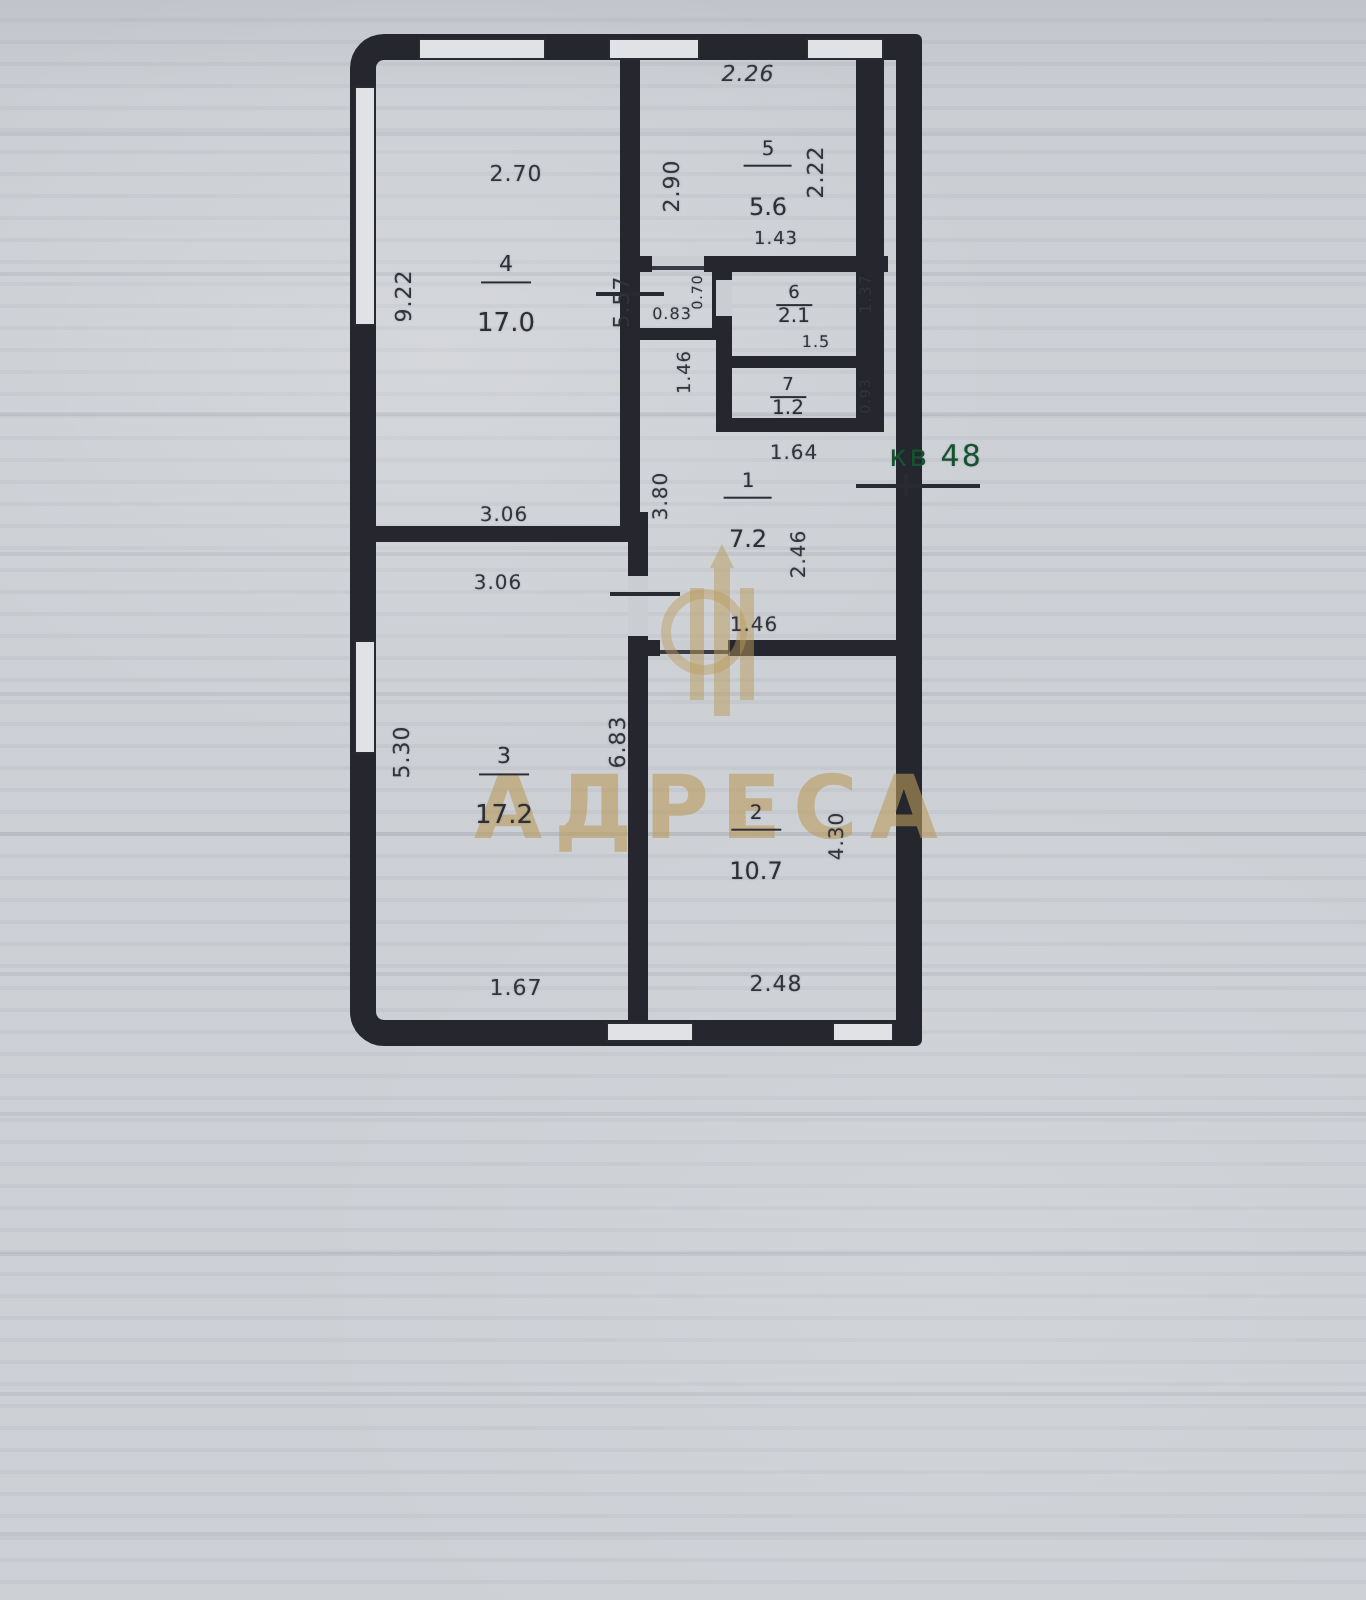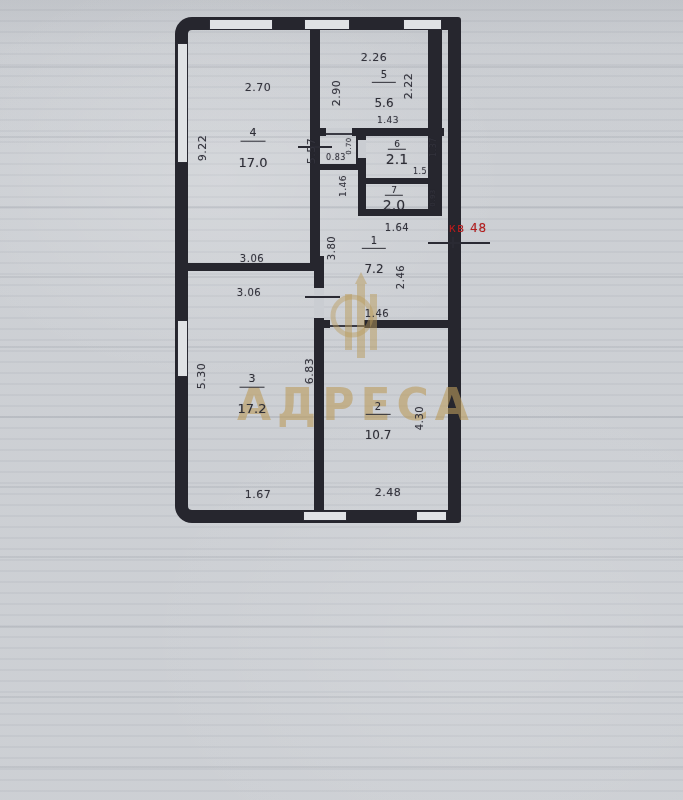--- a/index.html
+++ b/index.html
@@ -41,22 +41,22 @@
   .f11{font-size:11px;} .f10{font-size:10px;} .f9{font-size:9px;} .f8{font-size:8px;} .f7{font-size:7px;}
   .room{
     position:absolute;z-index:6;transform:translate(-50%,-50%);
     text-align:center;color:#2e2e36;line-height:1.15;
     text-shadow:0 0 1px rgba(40,40,55,0.30);
   }
   .room .num{display:inline-block;padding:0 9px 1px;border-bottom:1.5px solid #2e2e36;}
   .room .area{margin-top:14px;}
   .r-lg .num{font-size:11px;} .r-lg .area{font-size:13px;}
   .r-md .num{font-size:10px;} .r-md .area{font-size:12px;}
-  .r-sm .num{font-size:9px;padding:0 6px 0;} .r-sm .area{font-size:14px;margin-top:0;}
-  .kv{position:absolute;z-index:6;color:#b91c1c;font-size:12px;letter-spacing:1px;transform:translate(-50%,-50%);text-shadow:0 0 1px rgba(40,40,55,0.3);}
+  .r-sm .num{font-size:9px;padding:0 6px 0;} .r-sm .area{font-size:10px;margin-top:0;}
+  .kv{position:absolute;z-index:6;color:#14532d;font-size:15px;letter-spacing:1px;transform:translate(-50%,-50%);text-shadow:0 0 1px rgba(40,40,55,0.3);}
   
   .wm{position:absolute;z-index:5;pointer-events:none;}
   .wm-text{
     left:237px;top:379px;width:232px;
     color:rgba(186,155,92,0.60);
     font-size:44px;font-weight:bold;letter-spacing:6px;
     white-space:nowrap;
   }
 </style>
 </head>
@@ -116,53 +116,53 @@
 <div class="room r-md" style="left:384px;top:87px;">
   <span class="num">5</span>
   <div class="area">5.6</div>
 </div>
 <div class="room r-sm" style="left:397px;top:150px;">
   <span class="num">6</span>
   <div class="area">2.1</div>
 </div>
 <div class="room r-sm" style="left:394px;top:196px;">
   <span class="num">7</span>
-  <div class="area">2.0</div>
+  <div class="area">1.2</div>
 </div>
 <div class="room r-md" style="left:374px;top:253px;">
   <span class="num">1</span>
   <div class="area">7.2</div>
 </div>
 <div class="room r-md" style="left:378px;top:419px;">
   <span class="num">2</span>
   <div class="area">10.7</div>
 </div>
 <div class="room r-lg" style="left:252px;top:392px;">
   <span class="num">3</span>
   <div class="area">17.2</div>
 </div>
 
 <span class="dim f11" style="left:258px;top:87px;">2.70</span>
 <span class="dim v f11" style="left:202px;top:148px;">9.22</span>
-<span class="dim f11" style="left:374px;top:57px;">2.26</span>
+<span class="dim f11" style="left:374px;top:37px;font-style:italic;">2.26</span>
 <span class="dim v f11" style="left:336px;top:93px;">2.90</span>
 <span class="dim v f11" style="left:408px;top:86px;">2.22</span>
 <span class="dim v f11" style="left:311px;top:151px;">5.57</span>
 <span class="dim f9" style="left:388px;top:120px;">1.43</span>
 <span class="dim v f7" style="left:349px;top:146px;">0.70</span>
 <span class="dim f8" style="left:336px;top:157px;">0.83</span>
 <span class="dim v f9" style="left:343px;top:186px;">1.46</span>
 <span class="dim v f8" style="left:433px;top:147px;">1.37</span>
 <span class="dim v f7" style="left:433px;top:198px;">0.93</span>
 <span class="dim f10" style="left:397px;top:227px;">1.64</span>
 <span class="dim v f10" style="left:331px;top:248px;">3.80</span>
 <span class="dim v f10" style="left:400px;top:277px;">2.46</span>
 <span class="dim f10" style="left:377px;top:313px;">1.46</span>
 <span class="dim f10" style="left:252px;top:258px;">3.06</span>
 <span class="dim f10" style="left:249px;top:292px;">3.06</span>
 <span class="dim v f11" style="left:201px;top:376px;">5.30</span>
 <span class="dim v f11" style="left:309px;top:371px;">6.83</span>
 <span class="dim v f10" style="left:419px;top:418px;">4.30</span>
 <span class="dim f11" style="left:258px;top:494px;">1.67</span>
 <span class="dim f11" style="left:388px;top:492px;">2.48</span>
-<span class="dim f8" style="left:420px;top:171px;">1.5</span>
+<span class="dim f8" style="left:408px;top:171px;">1.5</span>
 
 <span class="kv" style="left:468px;top:228px;">кв 48</span>
 
 </body></html>

